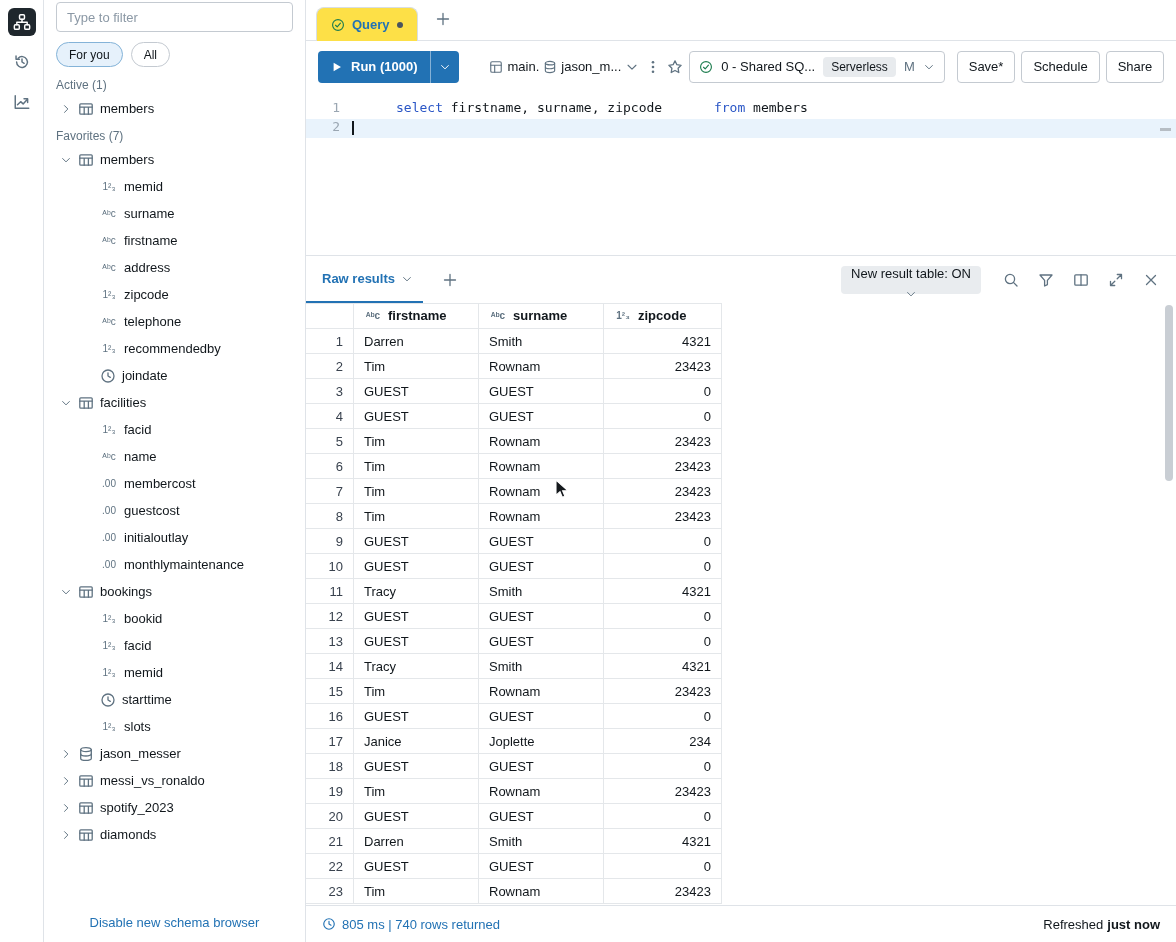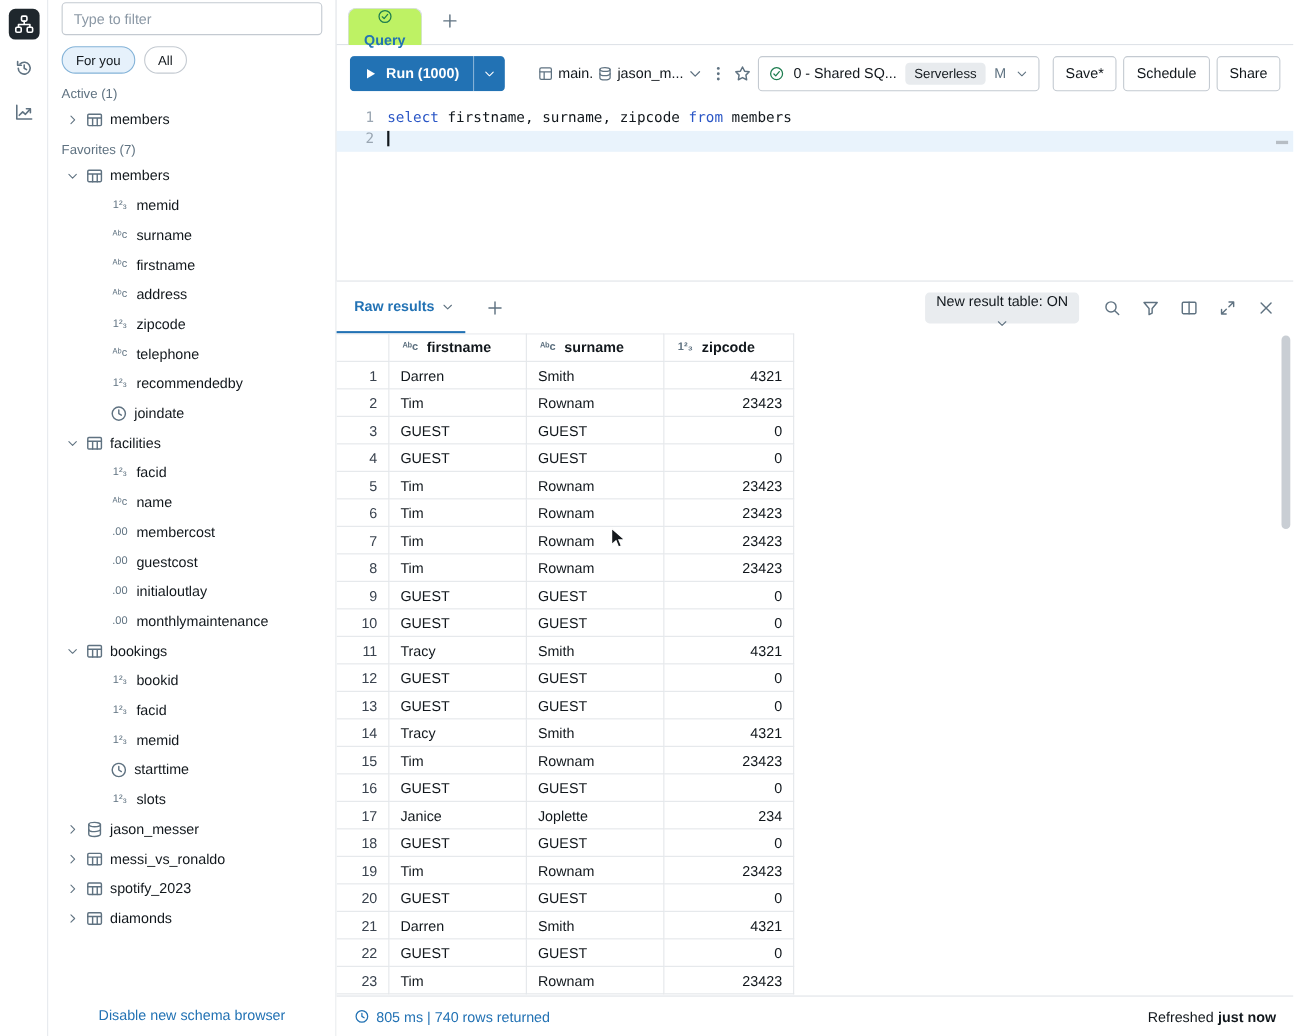--- a/index.html
+++ b/index.html
@@ -37,21 +37,21 @@
   .tree-row .tree-ic { color:#5f7281; }
   .tree-lbl { font-size:13px; color:#11171c; white-space:nowrap; }
   .tglyph { color:#5f7281; font-size:10px; min-width:18px; text-align:center; white-space:nowrap; }
   .cat-footer { padding:12px; text-align:center; }
   .footer-link { color:#2272b4; font-size:13px; text-decoration:none; cursor:pointer; }
 
   
   .main { position:absolute; left:306px; top:0; right:0; height:942px; display:block; }
 
   .tabbar { height:41px; display:flex; align-items:flex-end; padding-left:10px; border-bottom:1px solid #dfe3e8; }
-  .tab { position:relative; z-index:1; height:34px; margin-bottom:-1px; display:flex; align-items:center; gap:7px; padding:0 14px; background:#bef264; border:1px solid #d8dee4; border-bottom:none; border-radius:8px 8px 0 0; color:#2272b4; font-weight:700; cursor:pointer;flex-direction:column; }
+  .tab { position:relative; z-index:1; height:34px; margin-bottom:-1px; display:flex; align-items:center; gap:7px; padding:0 14px; background:#fde047; border:1px solid #d8dee4; border-bottom:none; border-radius:8px 8px 0 0; color:#2272b4; font-weight:700; cursor:pointer; }
   .tab .green { color:#1d7d4f; width:14px; height:14px; }
   .tab-dot { width:6px; height:6px; border-radius:50%; background:#4a545e; }
   .plus-tab { margin:0 0 8px 12px; }
 
   .toolbar { height:51px; display:flex; align-items:center; padding:0 12px; gap:6px; }
   .run-btn { display:flex; height:32px; border-radius:4px; overflow:hidden; flex:0 0 auto; }
   .run-main { background:#2272b4; color:#fff; border:none; display:flex; align-items:center; gap:8px; padding:0 13px; font:700 13px "Liberation Sans",sans-serif; cursor:pointer; }
   .run-main .icn { color:#fff; }
   .run-caret { width:29px; background:#2272b4; border:none; border-left:1px solid rgba(255,255,255,.45); display:flex; align-items:center; justify-content:center; color:#fff; cursor:pointer; }
   .ctx { margin-left:24px; display:flex; align-items:center; gap:4px; cursor:pointer; white-space:nowrap; }
@@ -65,21 +65,21 @@
   .warehouse .chevc { color:#5f7281; }
   .toolbar-spacer { flex:1; }
   .btn { height:32px; border:1px solid #c4cad1; border-radius:4px; background:#fff; padding:0 11px; font:13px "Liberation Sans",sans-serif; color:#11171c; cursor:pointer; white-space:nowrap; }
 
   
   .editor { position:relative; height:163px; padding-top:8px; }
   .code-line { display:flex; height:19px; line-height:19px; font:13px "DejaVu Sans Mono", monospace; }
   .code-line.active { background:#e9f3fc; }
   .gutter { width:46px; flex:0 0 auto; text-align:right; padding-right:12px; color:#9aa6b2; }
   .code { white-space:pre; }
-  .tok-keyword { color:#2a56c6; }
+  .tok-keyword { color:#2a56c6;margin-left:44px; }
   .tok-plain { color:#11171c; }
   .caret { display:inline-block; width:2px; height:14px; background:#11171c; vertical-align:middle; }
   .editor-marker { position:absolute; right:5px; top:36px; width:11px; height:3px; background:#b6bdc4; }
 
   
   .results { position:absolute; top:255px; left:0; right:0; bottom:0; border-top:1px solid #dfe3e8; background:#fff; }
   .results-header { height:47px; display:flex; align-items:center; padding-right:12px; }
   .rtab { height:100%; display:flex; align-items:center; gap:6px; padding:0 10px 0 16px; color:#2272b4; font-weight:700; border-bottom:2px solid #2272b4; cursor:pointer; }
   .rtab .chevc { color:#5f7281; }
   .add-result { margin-left:14px; }

